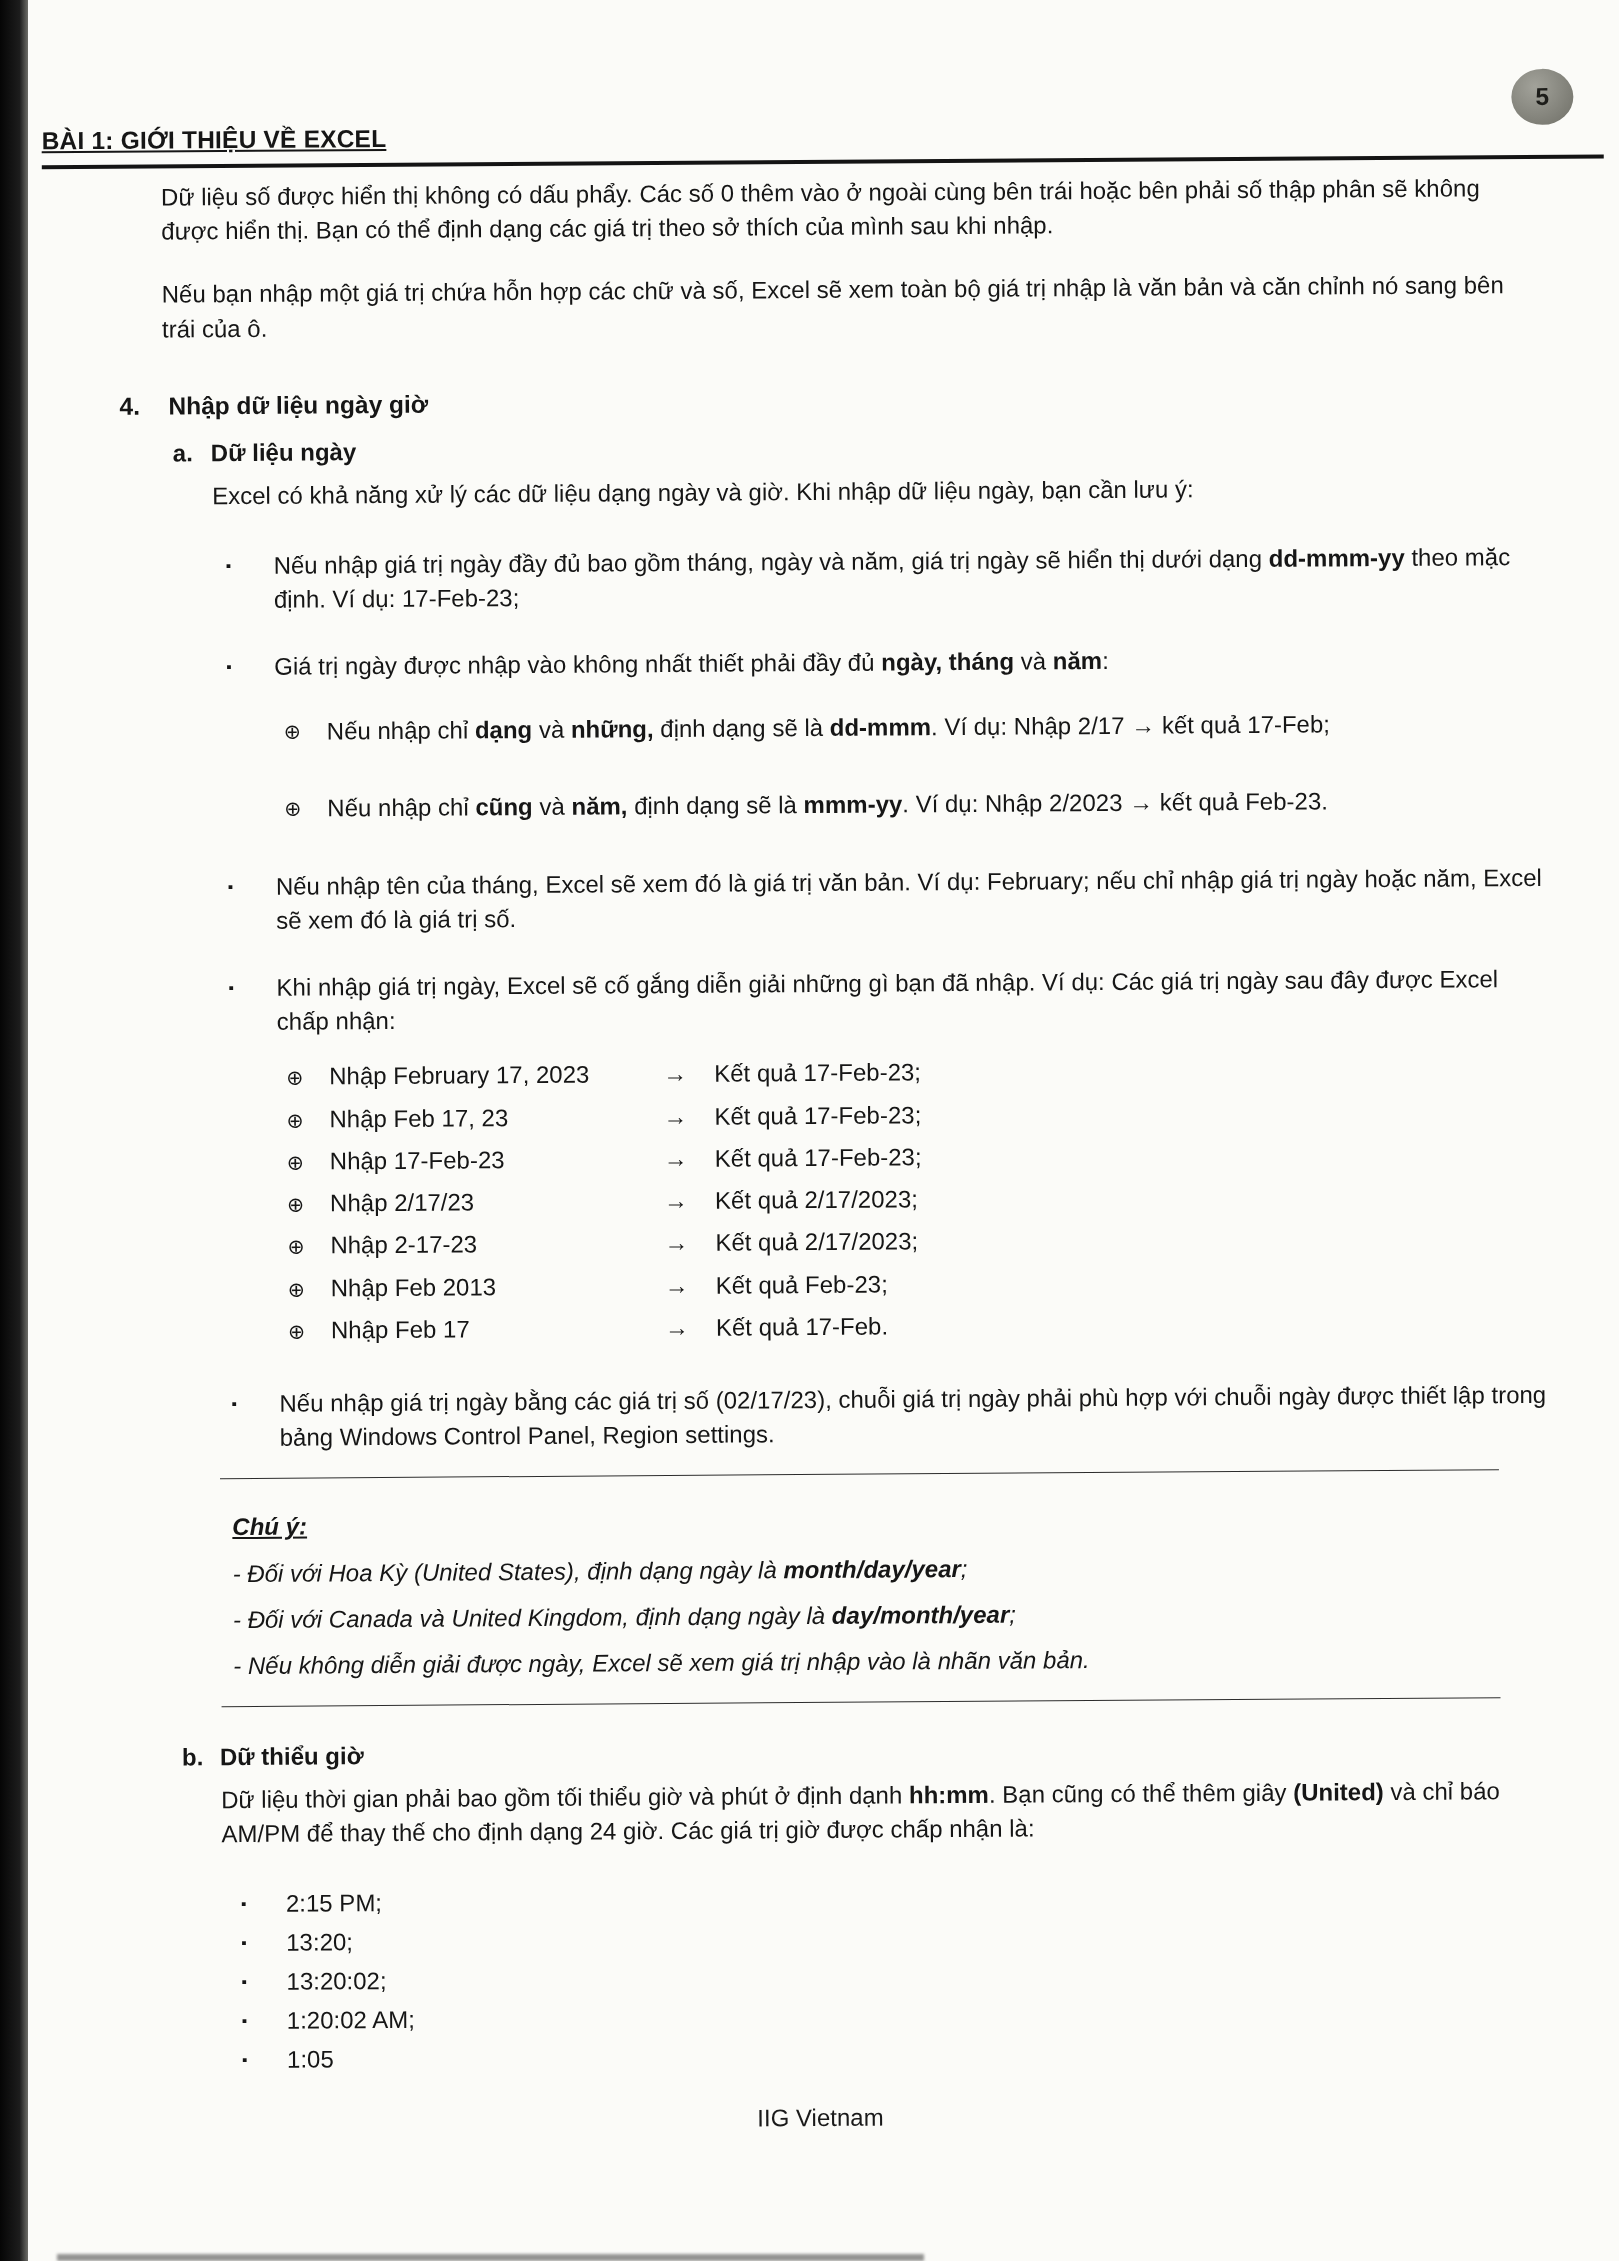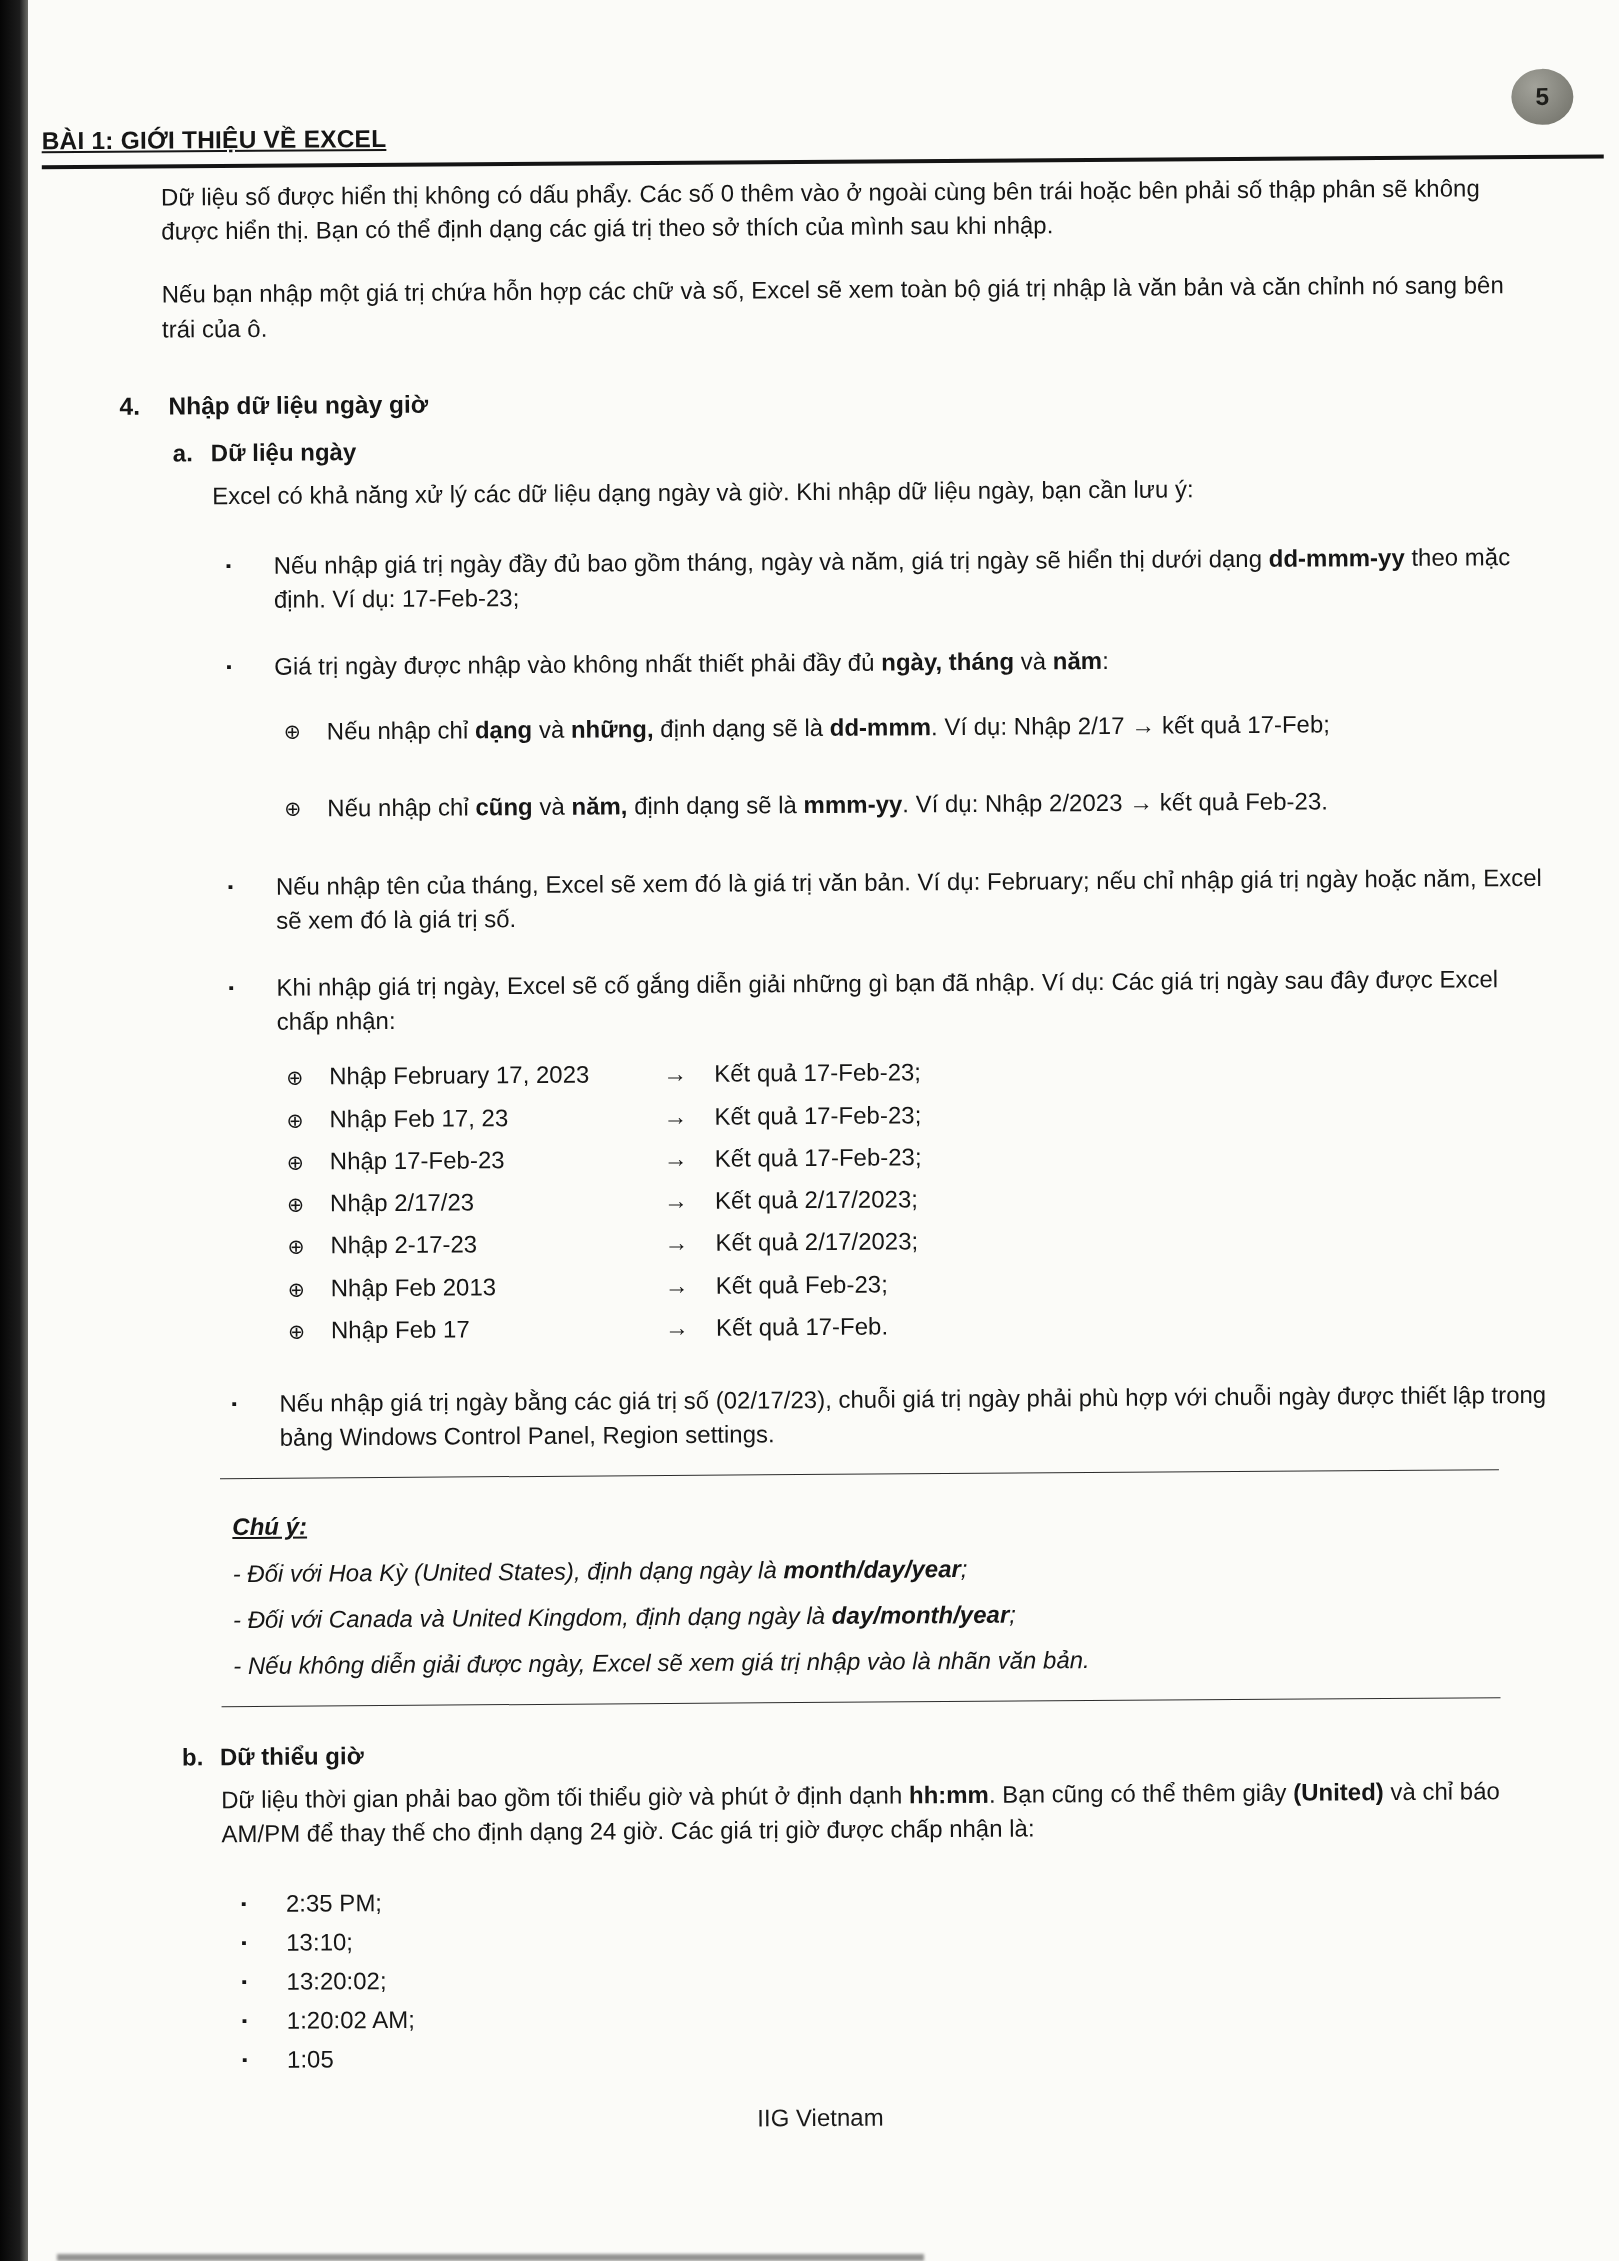--- a/index.html
+++ b/index.html
@@ -181,25 +181,25 @@
 
       <div class="hsubB">
         <span class="letter">b.</span><span>Dữ thiểu giờ</span>
       </div>
 
       <div class="pb"><span>Dữ liệu thời gian phải bao gồm tối thiểu giờ và phút ở định dạnh </span><b>hh:mm</b><span>. Bạn cũng có thể thêm giây </span><b>(United)</b><span> và chỉ báo AM/PM để thay thế cho định dạng 24 giờ. Các giá trị giờ được chấp nhận là:</span></div>
 
       <div class="time-list">
         <div class="time-row">
           <span class="bmark">▪</span>
-          <span>2:35 PM;</span>
-        </div>
-        <div class="time-row">
-          <span class="bmark">▪</span>
-          <span>13:10;</span>
+          <span>2:15 PM;</span>
+        </div>
+        <div class="time-row">
+          <span class="bmark">▪</span>
+          <span>13:20;</span>
         </div>
         <div class="time-row">
           <span class="bmark">▪</span>
           <span>13:20:02;</span>
         </div>
         <div class="time-row">
           <span class="bmark">▪</span>
           <span>1:20:02 AM;</span>
         </div>
         <div class="time-row">

